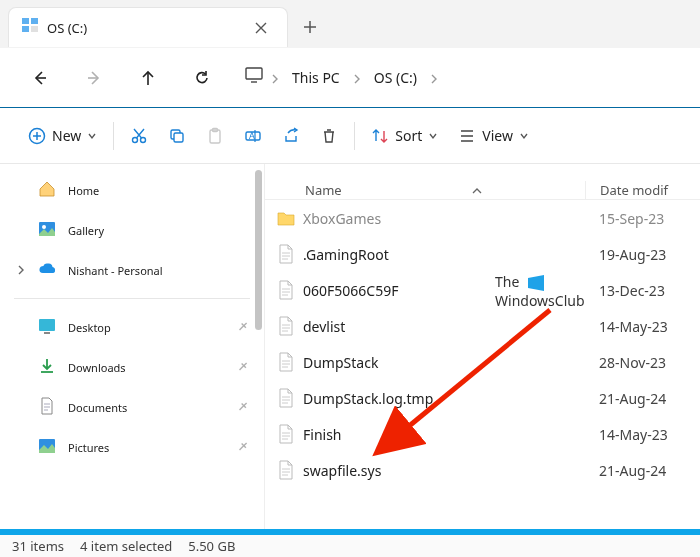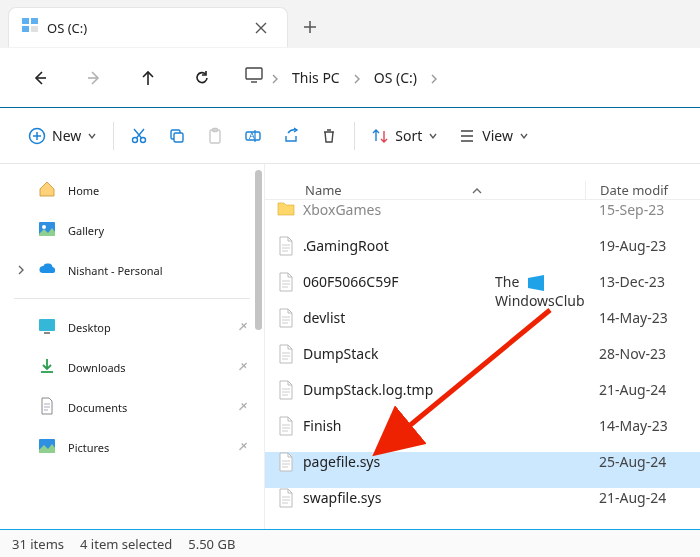--- a/index.html
+++ b/index.html
@@ -30,28 +30,28 @@
   .nav-item .pin { position: absolute; right: 16px; opacity: 0.5; transform: rotate(45deg); }
   .nav-divider { height: 1px; background: #e6e6e6; margin: 8px 14px; }
   .sidebar-scroll { position: absolute; right: 2px; top: 6px; width: 7px; height: 160px; background: #c4c4c4; border-radius: 4px; }
 
   .content { flex: 1; display: flex; flex-direction: column; position: relative; }
   .col-header { display: flex; align-items: flex-end; height: 36px; border-bottom: 1px solid #eee; font-size: 13px; color: #555; }
   .col-header .name { width: 320px; padding-left: 40px; display: flex; align-items: center; gap: 130px; }
   .col-header .date { flex: 1; padding-left: 14px; border-left: 1px solid #eee; }
 
   .file-list { flex: 1; overflow: hidden; }
-  .row { display: flex; align-items: flex-start; height: 36px; font-size: 14px; color: #222; }
+  .row { display: flex; align-items: center; height: 36px; font-size: 14px; color: #222; }
   .row.selected { background: #cce8ff; }
   .row .file-icon { width: 34px; display: flex; justify-content: center; padding-left: 8px; }
   .row .fname { width: 286px; padding-left: 4px; }
   .row .fdate { flex: 1; padding-left: 14px; color: #444; }
   .row.cut .fname, .row.cut .fdate { color: #888; }
 
-  .status-bar { position: absolute; bottom: 0; left: 0; right: 0; height: 28px; background: #fafafa; display: flex; align-items: center; padding: 0 12px; gap: 16px; font-size: 13px; color: #444; border-top: 1px solid #0ea5e9; }
+  .status-bar { position: absolute; bottom: 0; left: 0; right: 0; height: 28px; background: #fafafa; display: flex; align-items: center; padding: 0 12px; gap: 16px; font-size: 13px; color: #444; border-top: 6px solid #0ea5e9; }
 
   .watermark { position: absolute; left: 495px; top: 273px; font-size: 14px; color: #333; line-height: 1.3; }
   .watermark .sq { width: 18px; height: 18px; display: inline-block; vertical-align: middle; margin-left: 4px; }
 
   .arrow-overlay { position: absolute; left: 355px; top: 300px; pointer-events: none; }
 </style>
 </head>
 <body>
 
 <div class="tab-strip">
@@ -364,31 +364,20 @@
           <span class="file-icon">
             <svg width="16" height="20" viewBox="0 0 16 20">
               <path d="M2 1 H10 L14 5 V19 H2 Z" fill="#fff" stroke="#bbb" stroke-width="1"></path>
               <path d="M10 1 V5 H14" stroke="#bbb" stroke-width="1" fill="none"></path>
               <path d="M4 9 H12 M4 12 H12 M4 15 H10" stroke="#ccc" stroke-width="1"></path>
             </svg>
           </span>
           <span class="fname">Finish</span>
           <span class="fdate">14-May-23</span>
         </div>
-        <div class="row selected">
-          <span class="file-icon">
-            <svg width="16" height="20" viewBox="0 0 16 20">
-              <path d="M2 1 H10 L14 5 V19 H2 Z" fill="#fff" stroke="#bbb" stroke-width="1"></path>
-              <path d="M10 1 V5 H14" stroke="#bbb" stroke-width="1" fill="none"></path>
-              <path d="M4 9 H12 M4 12 H12 M4 15 H10" stroke="#ccc" stroke-width="1"></path>
-            </svg>
-          </span>
-          <span class="fname">pagefile.sys</span>
-          <span class="fdate">25-Aug-24</span>
-        </div>
         <div class="row">
           <span class="file-icon">
             <svg width="16" height="20" viewBox="0 0 16 20">
               <path d="M2 1 H10 L14 5 V19 H2 Z" fill="#fff" stroke="#bbb" stroke-width="1"></path>
               <path d="M10 1 V5 H14" stroke="#bbb" stroke-width="1" fill="none"></path>
               <path d="M4 9 H12 M4 12 H12 M4 15 H10" stroke="#ccc" stroke-width="1"></path>
             </svg>
           </span>
           <span class="fname">swapfile.sys</span>
           <span class="fdate">21-Aug-24</span>

